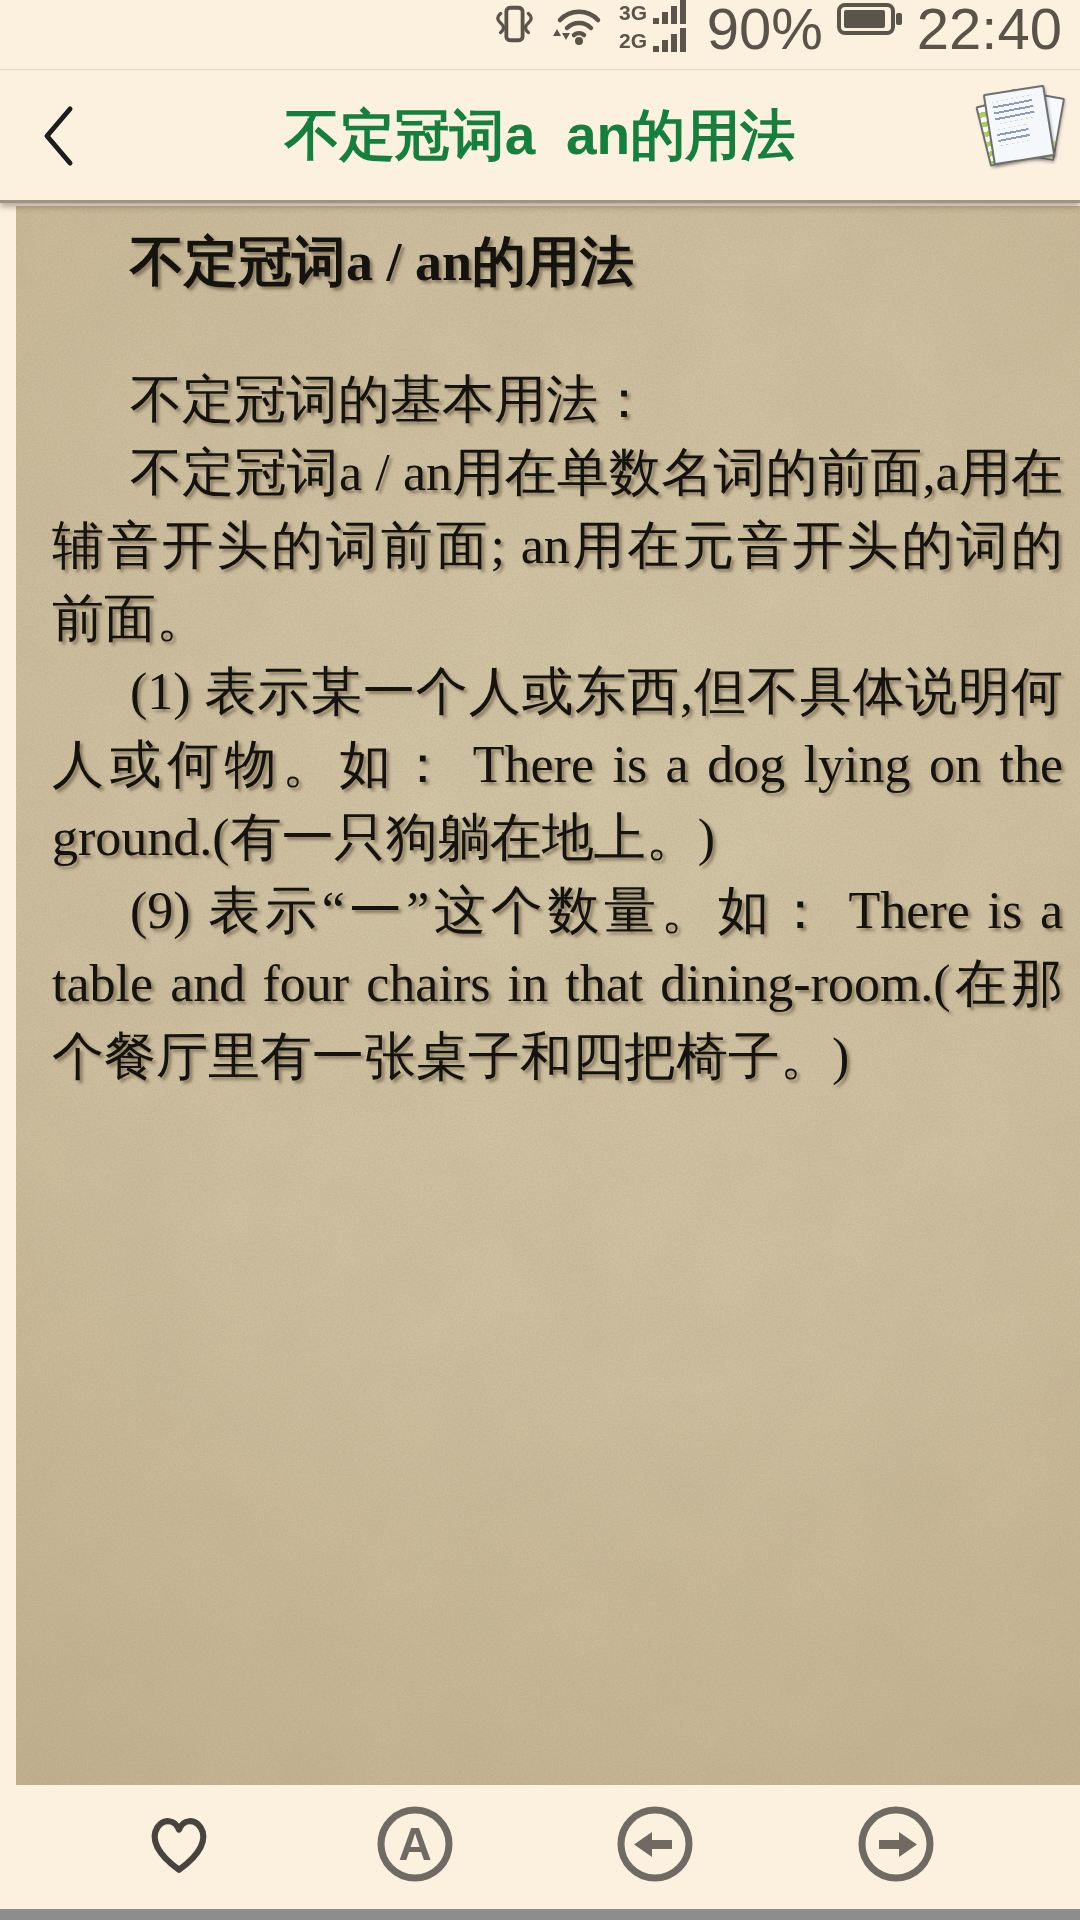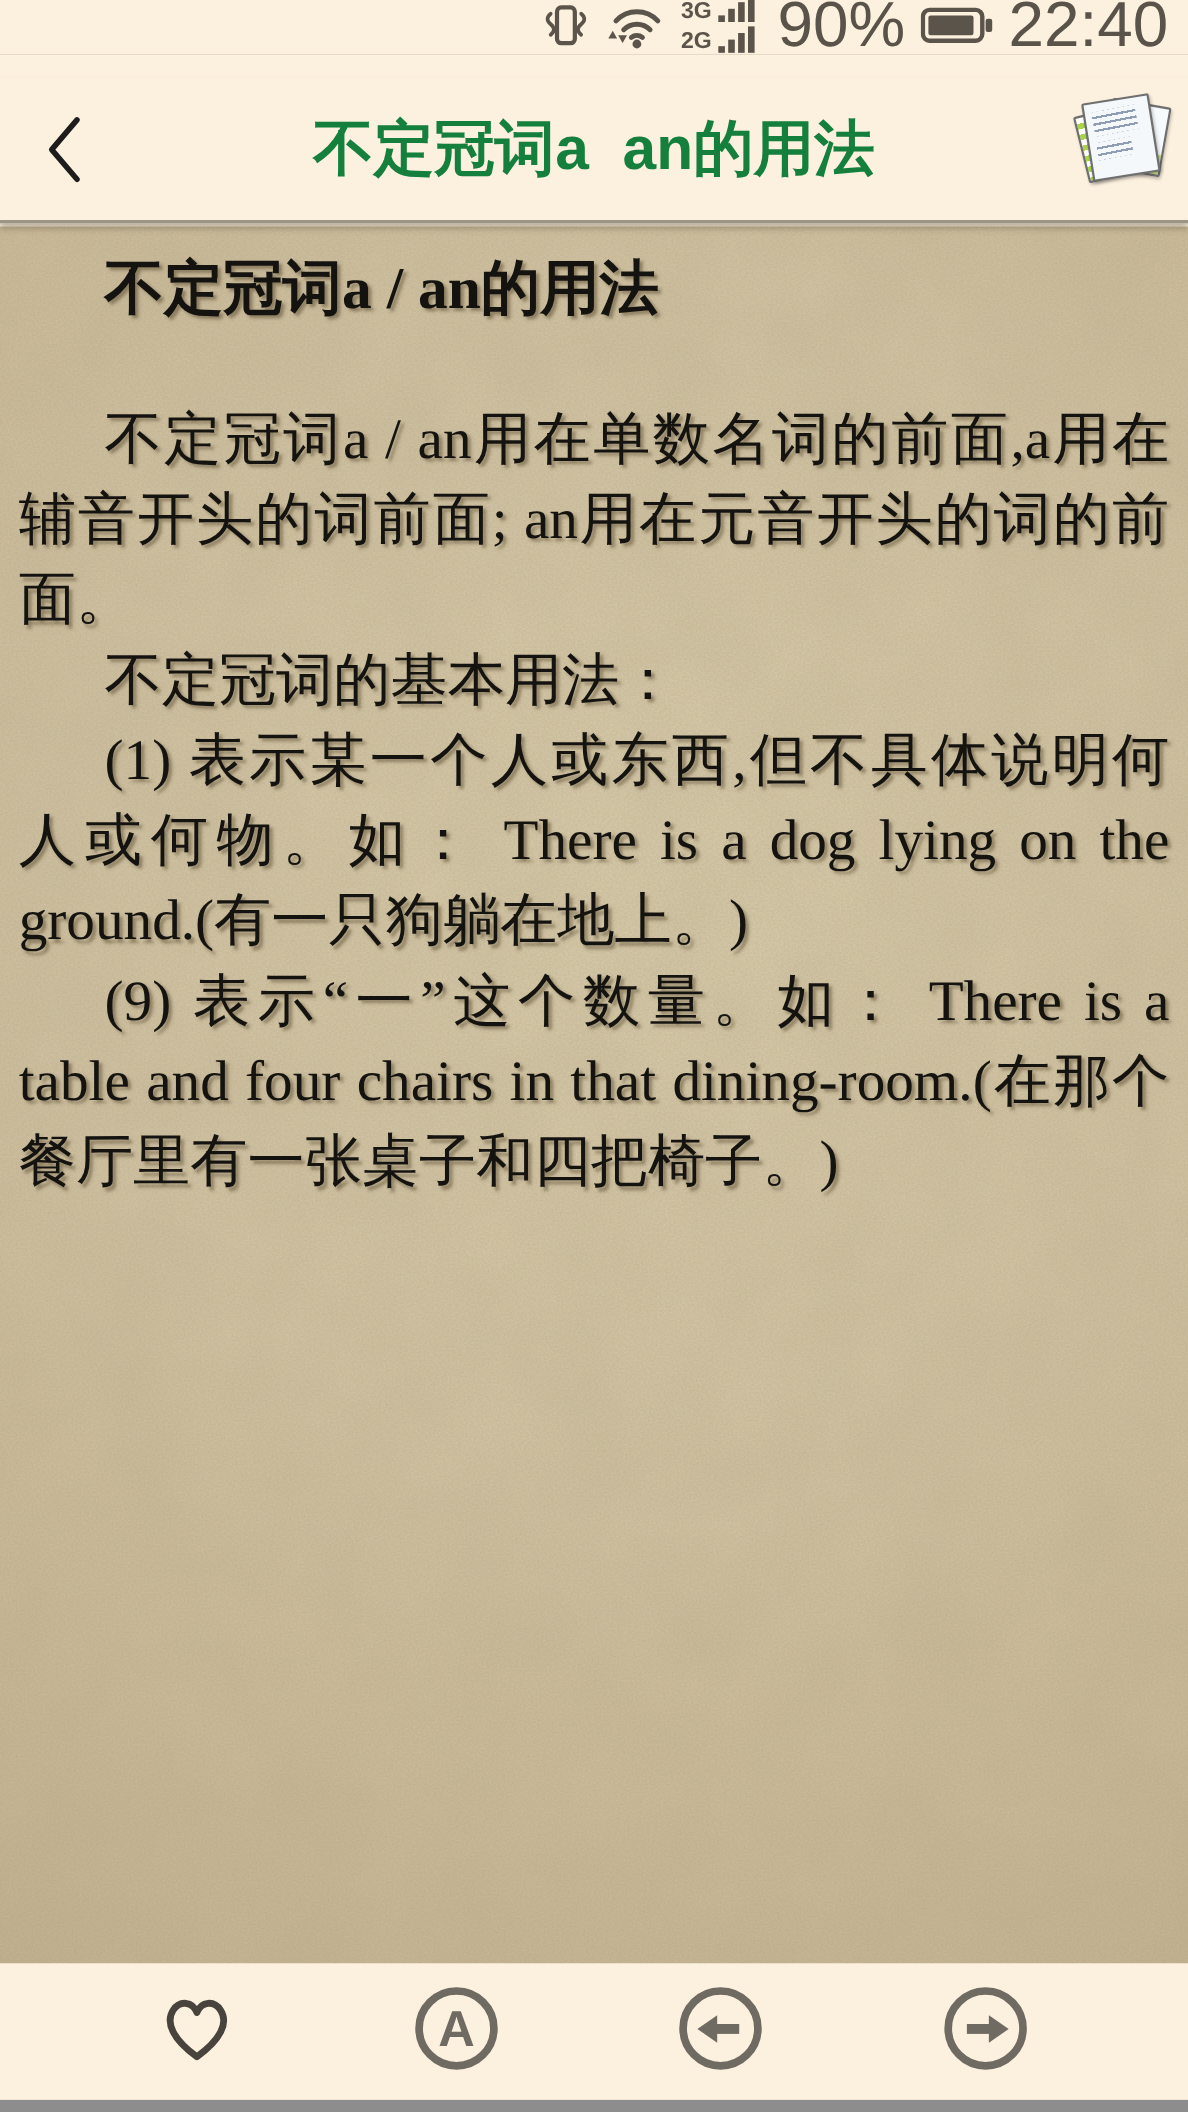--- a/index.html
+++ b/index.html
@@ -5,23 +5,23 @@
   * { margin:0; padding:0; box-sizing:border-box; }
   html,body { width:1080px; height:1920px; overflow:hidden; }
   body {
     position:relative;
     font-family:"Liberation Sans", sans-serif;
     background:#fcf0df;
   }
 
   
   .status-bar {
-    position:absolute; top:0; left:0; right:0; height:50px;
-    background:#fcf0df;
-    display:flex; align-items:center; justify-content:flex-end;
+    position:absolute; top:0; left:0; right:0; height:70px;
+    background:#fcf0df;
+    display:flex; align-items:flex-start; justify-content:flex-end;
     gap:14px; padding:0 18px 4px;
     border-bottom:1px solid #e7dbc8;
     z-index:30;
   }
   .status-text {
     font-size:58px; color:#595349; line-height:1;
     font-family:"Liberation Sans", sans-serif;
   }
   .sicon { display:block; }
 
@@ -66,25 +66,26 @@
   }
   .scribble {
     height:22px; width:86%;
     background:repeating-linear-gradient(180deg, transparent 0 4px, #8e9db4 4px 6px);
     transform:rotate(-2deg);
   }
   .scribble.short { width:70%; height:16px; }
 
   
   .content {
-    position:absolute; top:206px; left:0; right:0; height:1579px;
+    position:absolute; top:206px; left:16px; right:0; height:1579px;
     background:
       radial-gradient(ellipse 130% 90% at 55% 38%, #dccfae 0%, #d4c6a5 40%, #c9b795 75%, #bcab87 100%);
     overflow:hidden;
     z-index:10;
+    padding-left:19px;
   }
   .paper-noise { position:absolute; inset:0; width:100%; height:100%; pointer-events:none; }
   .article {
     position:relative; padding:20px 17px 0;
     font-family:"Liberation Serif","DejaVu Serif", serif;
     font-size:52px; line-height:73px; color:#151310;
     text-shadow:3px 3px 3px rgba(82,66,40,0.5);
   }
   .article-heading {
     font-size:54px; font-weight:bold; line-height:73px;
@@ -184,22 +185,22 @@
       <feTurbulence type="fractalNoise" baseFrequency="0.012" numOctaves="3" seed="4" stitchTiles="stitch"></feTurbulence>
       <feColorMatrix type="matrix" values="0 0 0 0 0.45  0 0 0 0 0.38  0 0 0 0 0.24  0 0 0 0.22 0"></feColorMatrix>
     </filter>
     <rect width="100%" height="100%" filter="url(#clouds)"></rect>
     <rect width="100%" height="100%" filter="url(#grain)"></rect>
   </svg>
 
   <div class="article">
     <h1 class="article-heading">不定冠词a / an的用法</h1>
     <div>
+        <p>不定冠词的基本用法：</p>
         <p>不定冠词a / an用在单数名词的前面,a用在辅音开头的词前面; an用在元音开头的词的前面。</p>
-        <p>不定冠词的基本用法：</p>
         <p>(1) 表示某一个人或东西,但不具体说明何人或何物。如： There is a dog lying on the ground.(有一只狗躺在地上。)</p>
         <p>(9) 表示“一”这个数量。如： There is a table and four chairs in that dining-room.(在那个餐厅里有一张桌子和四把椅子。)</p>
       </div>
   </div>
 </div>
 
 <div class="toolbar">
 
   <button class="tool-button">
     <svg width="68" height="68" viewBox="0 0 66 66">

